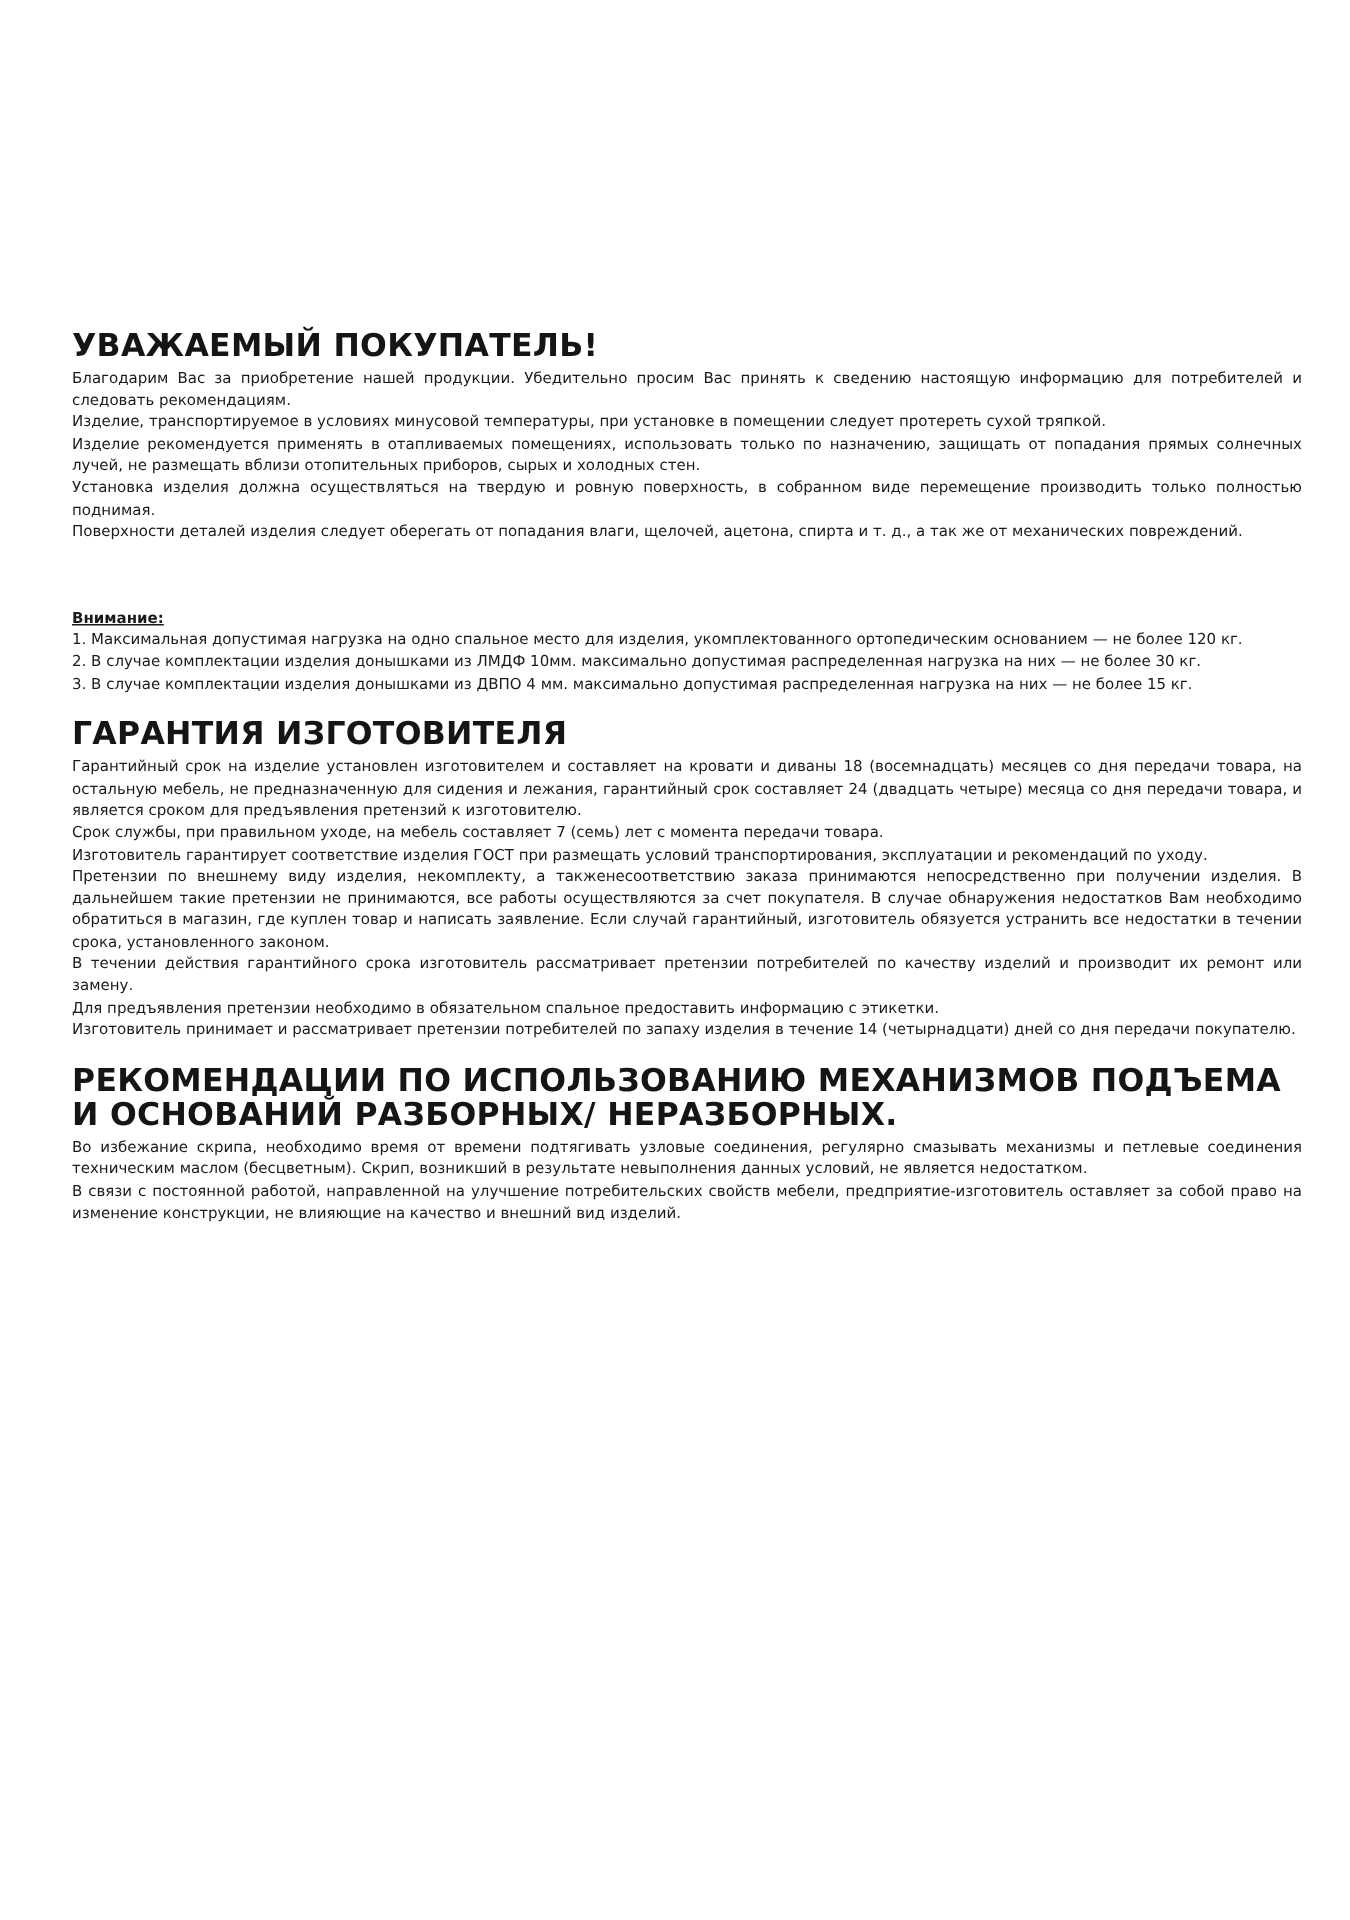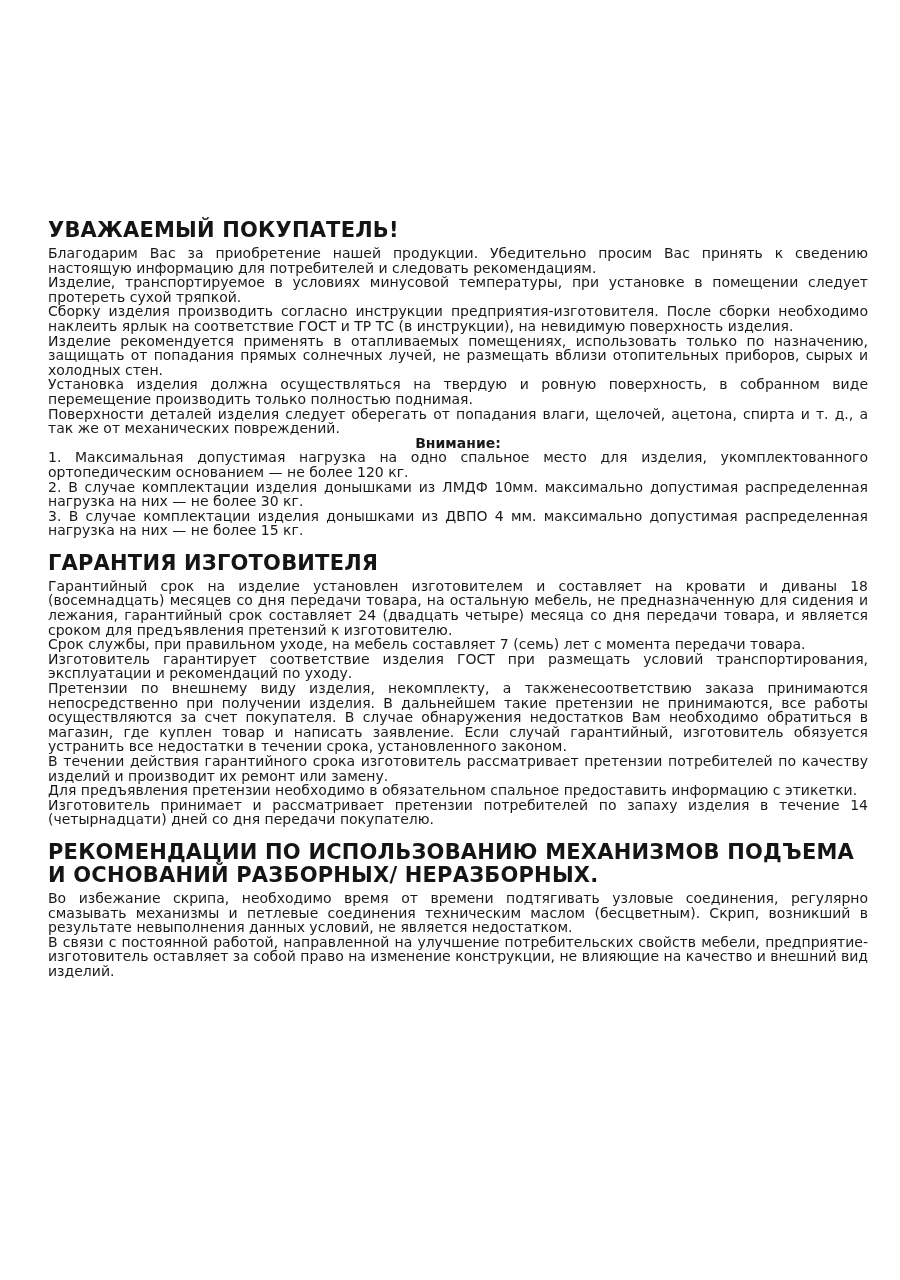--- a/index.html
+++ b/index.html
@@ -30,43 +30,44 @@
     font-weight: 700;
     letter-spacing: 0.2px;
     margin: 14px 0 4px 0;
     color: #151515;
   }
   .section-title.first {
     margin-top: 0;
   }
   .body-text {
     margin: 0;
-    font-size: 14px;
+    font-size: 10px;
     line-height: 14.6px;
     text-align: justify;
     color: #1a1a1a;
   }
   .attention {
     font-weight: 700;
-    text-align: center;
+    text-decoration: underline;
+    text-align: left;
+    margin-top: 43px;
   }
 </style>
 </head>
 <body>
 
 <div class="page">
 
   <section>
     <h2 class="section-title first">УВАЖАЕМЫЙ ПОКУПАТЕЛЬ!</h2>
     <p class="body-text">Благодарим Вас за приобретение нашей продукции. Убедительно просим Вас принять к сведению настоящую информацию для потребителей и следовать рекомендациям.</p>
   </section>
 
   <section>
     <p class="body-text">Изделие, транспортируемое в условиях минусовой температуры, при установке в помещении следует протереть сухой тряпкой.</p>
-    <p class="body-text">Сборку изделия производить согласно инструкции предприятия-изготовителя. После сборки необходимо наклеить ярлык на соответствие ГОСТ и ТР ТС (в инструкции), на невидимую поверхность изделия.</p>
     <p class="body-text">Изделие рекомендуется  применять в отапливаемых помещениях, использовать только по назначению, защищать от попадания прямых солнечных лучей, не размещать вблизи отопительных приборов, сырых и холодных стен.</p>
     <p class="body-text">Установка изделия должна осуществляться на твердую и ровную поверхность, в собранном виде перемещение производить только полностью поднимая.</p>
     <p class="body-text">Поверхности деталей изделия следует оберегать от попадания влаги, щелочей, ацетона, спирта и т. д., а так же от механических повреждений.</p>
     <p class="body-text attention">Внимание:</p>
     <p class="body-text">1. Максимальная допустимая нагрузка на одно спальное место для изделия, укомплектованного ортопедическим основанием — не более 120 кг.</p>
     <p class="body-text">2. В случае комплектации изделия донышками из ЛМДФ 10мм. максимально допустимая распределенная нагрузка на них — не более 30 кг.</p>
     <p class="body-text">3. В случае комплектации изделия донышками из ДВПО 4 мм. максимально допустимая распределенная нагрузка на них — не более 15 кг.</p>
   </section>
 
   <section>

